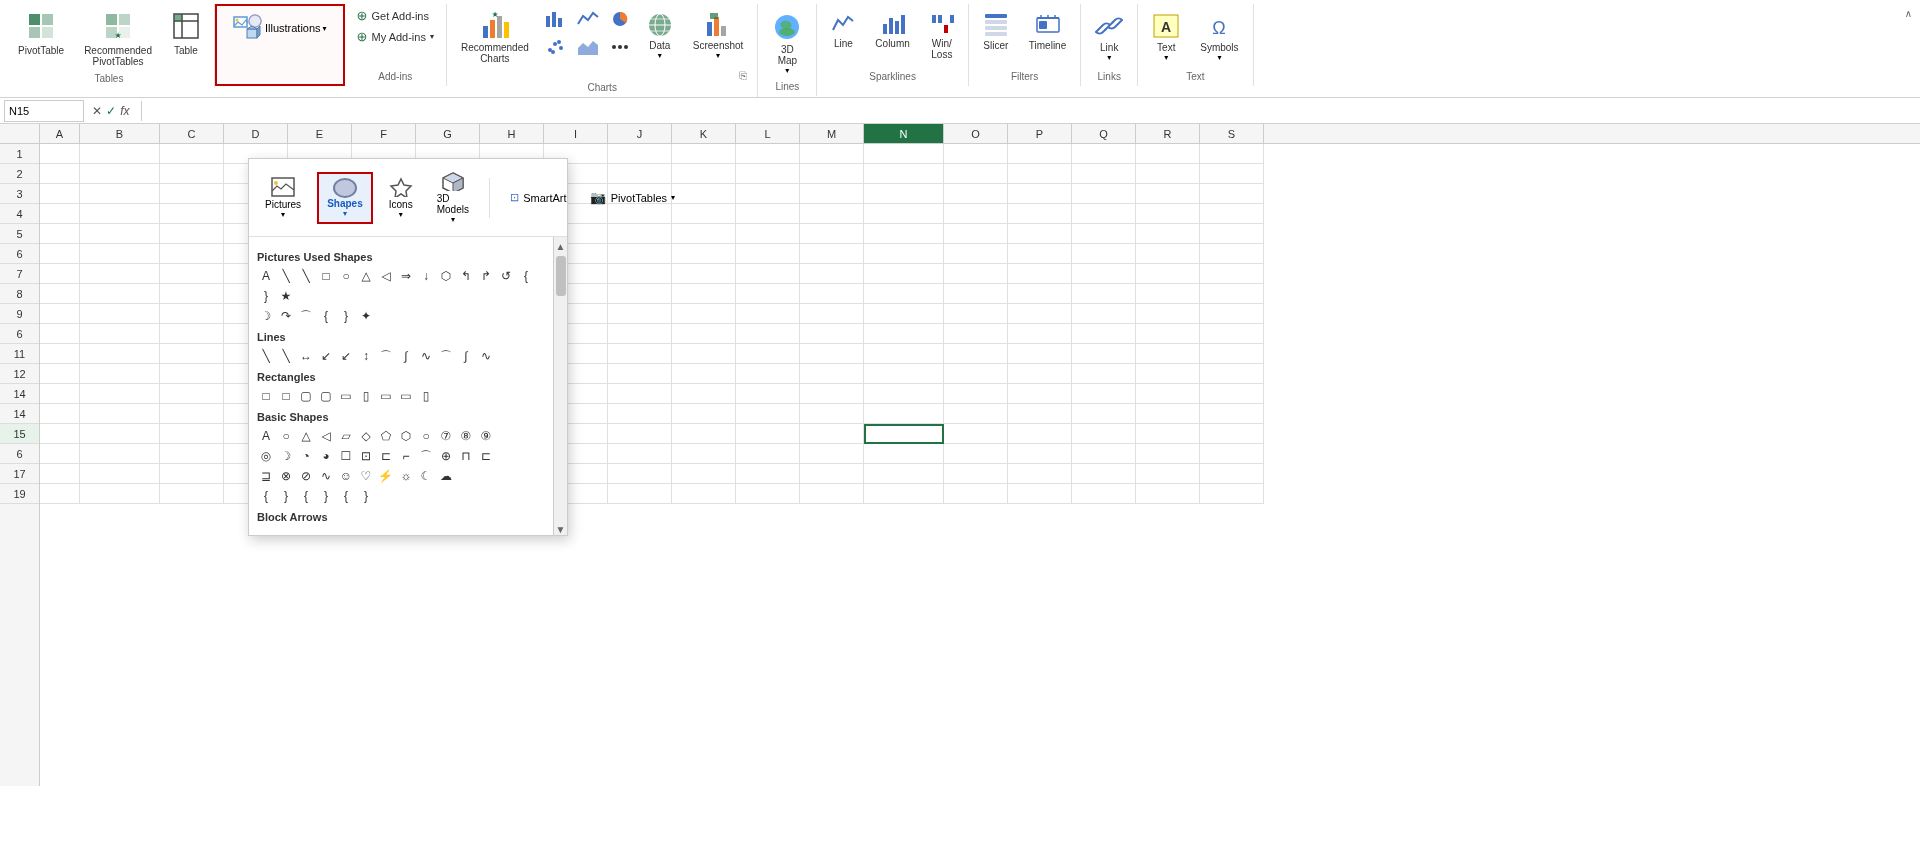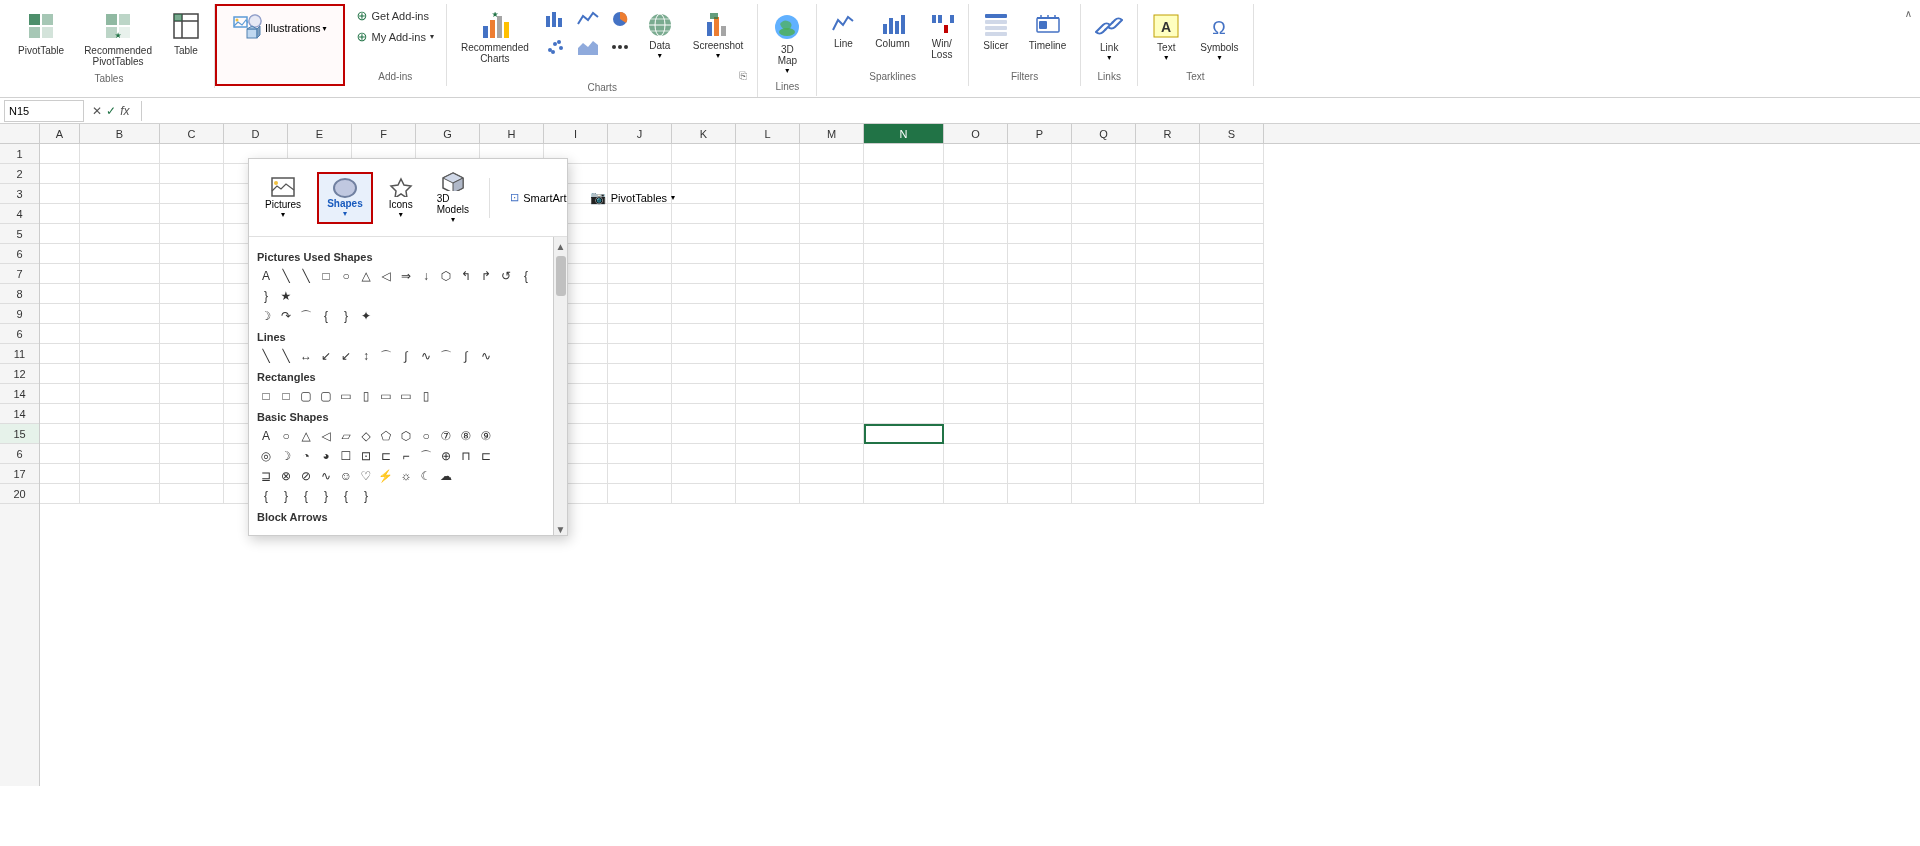--- a/index.html
+++ b/index.html
@@ -845,21 +845,21 @@
       <div class="row-header">8</div>
       <div class="row-header">9</div>
       <div class="row-header">6</div>
       <div class="row-header">11</div>
       <div class="row-header">12</div>
       <div class="row-header">14</div>
       <div class="row-header">14</div>
       <div class="row-header" style="background:#e6f2ea;">15</div>
       <div class="row-header">6</div>
       <div class="row-header">17</div>
-      <div class="row-header">20</div>
+      <div class="row-header">19</div>
     </div>
 
     <div class="grid">
       <div id="grid-content">
 
       <div class="grid-row">
             <div class="grid-cell" style="min-width: 40px;"></div>
             <div class="grid-cell" style="min-width: 80px;"></div>
             <div class="grid-cell" style="min-width: 64px;"></div>
             <div class="grid-cell" style="min-width: 64px;"></div>

